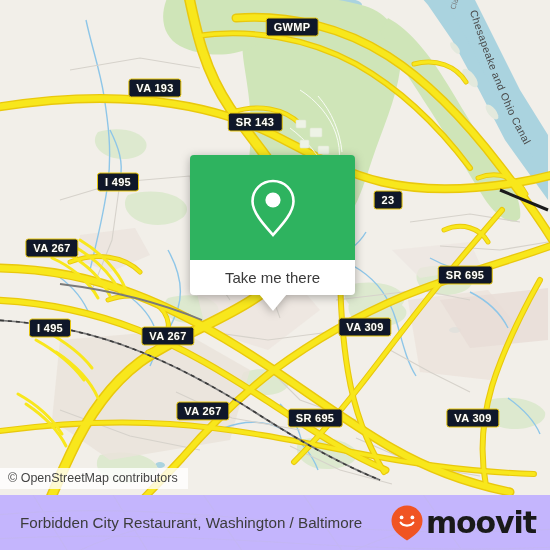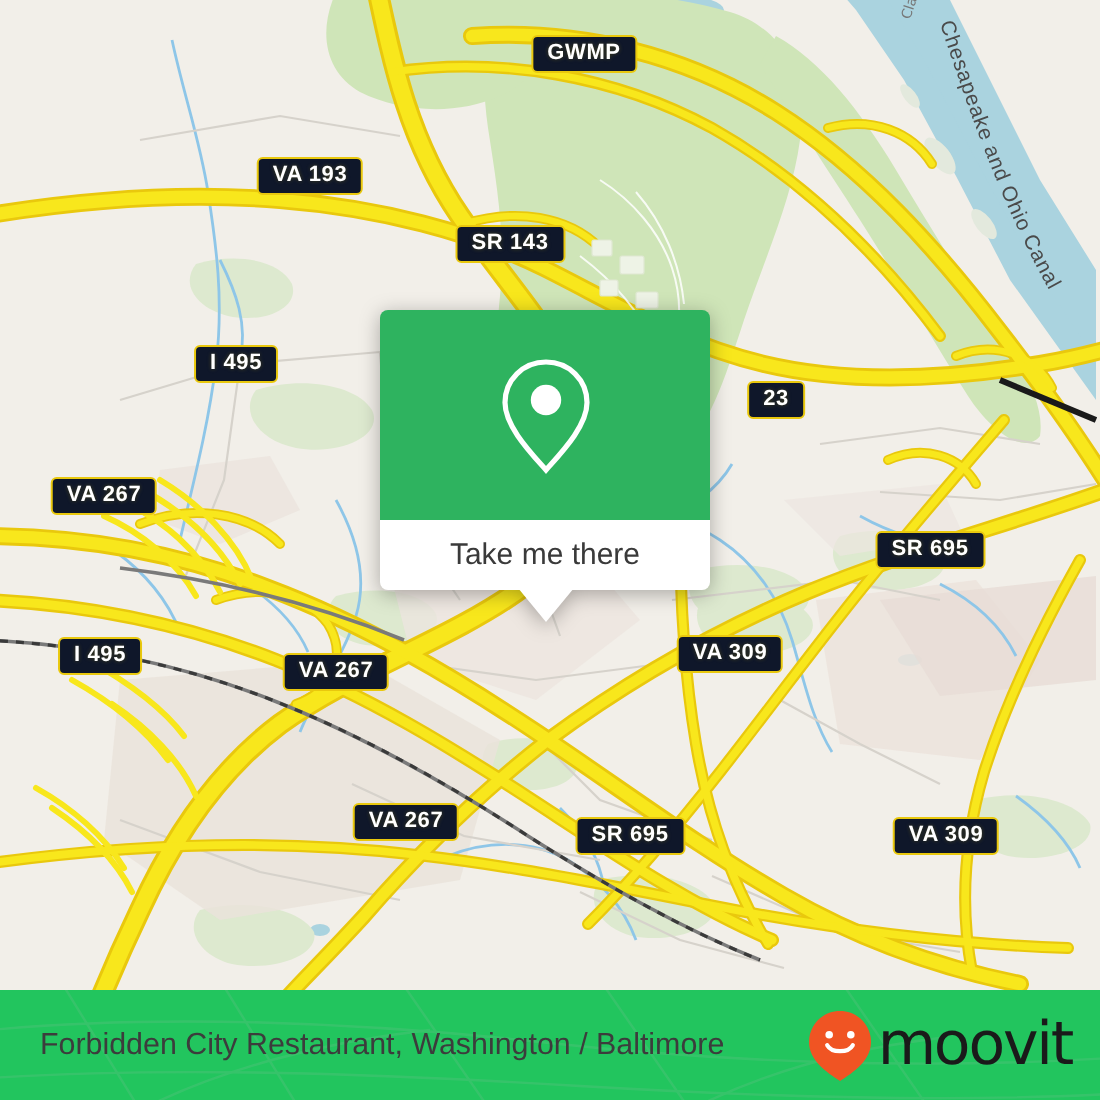--- a/index.html
+++ b/index.html
@@ -106,21 +106,21 @@
     padding: 3px 10px 4px 8px;
     white-space: nowrap;
     z-index: 30;
   }
 
   
   #footer {
     position: absolute;
     left: 0; top: 495px;
     width: 550px; height: 55px;
-    background: #22c55e;
+    background: #c4b5fd;
     display: flex;
     align-items: center;
     justify-content: space-between;
     box-sizing: border-box;
     padding: 0 14px 0 20px;
     overflow: hidden;
   }
   #footer-watermark {
     position: absolute;
     left: 0; top: 0; width: 550px; height: 55px;
@@ -138,21 +138,21 @@
   #brand {
     display: flex;
     align-items: center;
     gap: 2px;
     position: relative;
     z-index: 2;
   }
   #brand-word {
     color: #1a1a1a;
     font-size: 30px;
-    font-weight: normal;
+    font-weight: bold;
     letter-spacing: -1.1px;
     font-family: "DejaVu Sans", sans-serif;
     line-height: 30px;
   }
 </style>
 </head>
 <body>
 
 <div id="root">
 
@@ -390,20 +390,21 @@
                  C 34 49 46.5 36 46.5 24.3 C 46.5 13 37.5 4 26 4 Z" fill="none" stroke="#ffffff" stroke-width="2.6"></path>
         <circle cx="26" cy="23" r="7.6" fill="#ffffff"></circle>
       </svg>
     </div>
     <div id="popup-white">
       <span id="popup-label">Take me there</span>
       <div id="popup-tail"></div>
     </div>
   </div>
 
+  <div id="attribution">© OpenStreetMap contributors</div>
 
   <div id="footer">
     <svg id="footer-watermark" viewBox="0 0 550 55">
       <g fill="none" stroke="#bdbdbd" stroke-width="1.2">
         <path d="M 30,-5 L 70,60"></path>
         <path d="M 110,-5 L 150,60"></path>
         <path d="M 200,-5 L 245,60"></path>
         <path d="M 300,-5 L 345,60"></path>
         <path d="M 420,-5 L 465,60"></path>
         <path d="M -5,20 C 80,12 180,16 270,26 C 360,36 460,40 555,34"></path>

